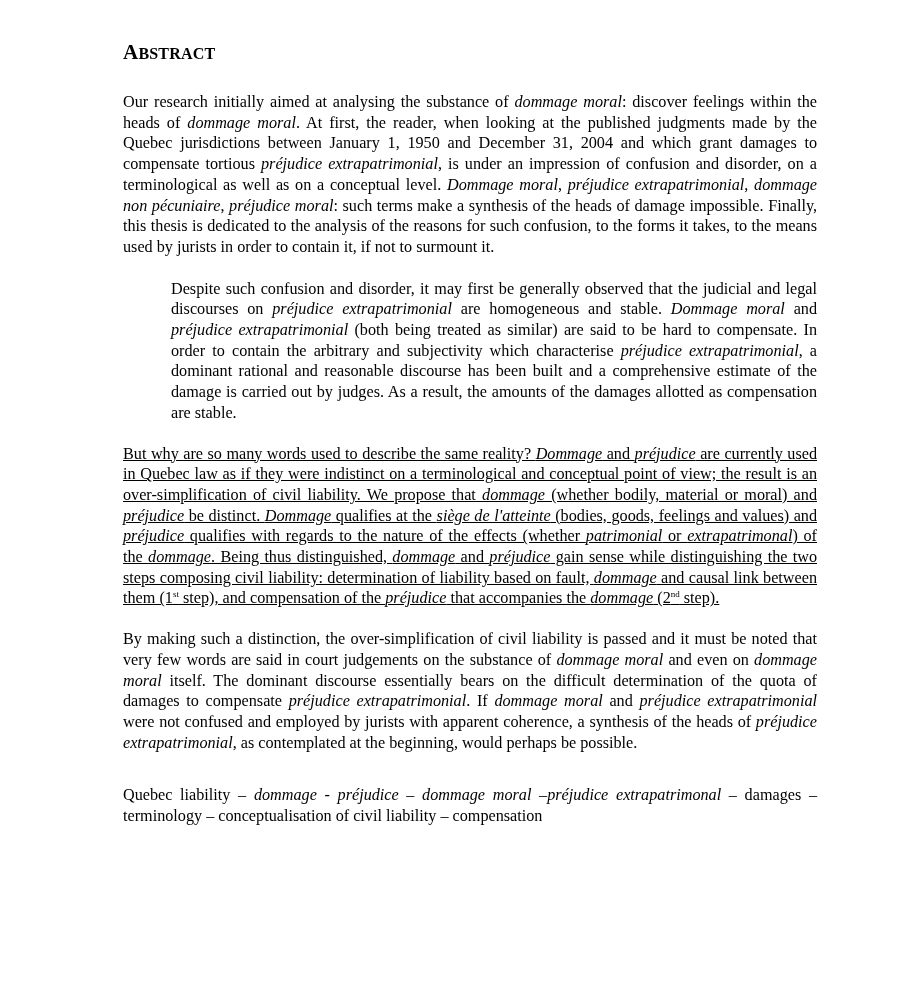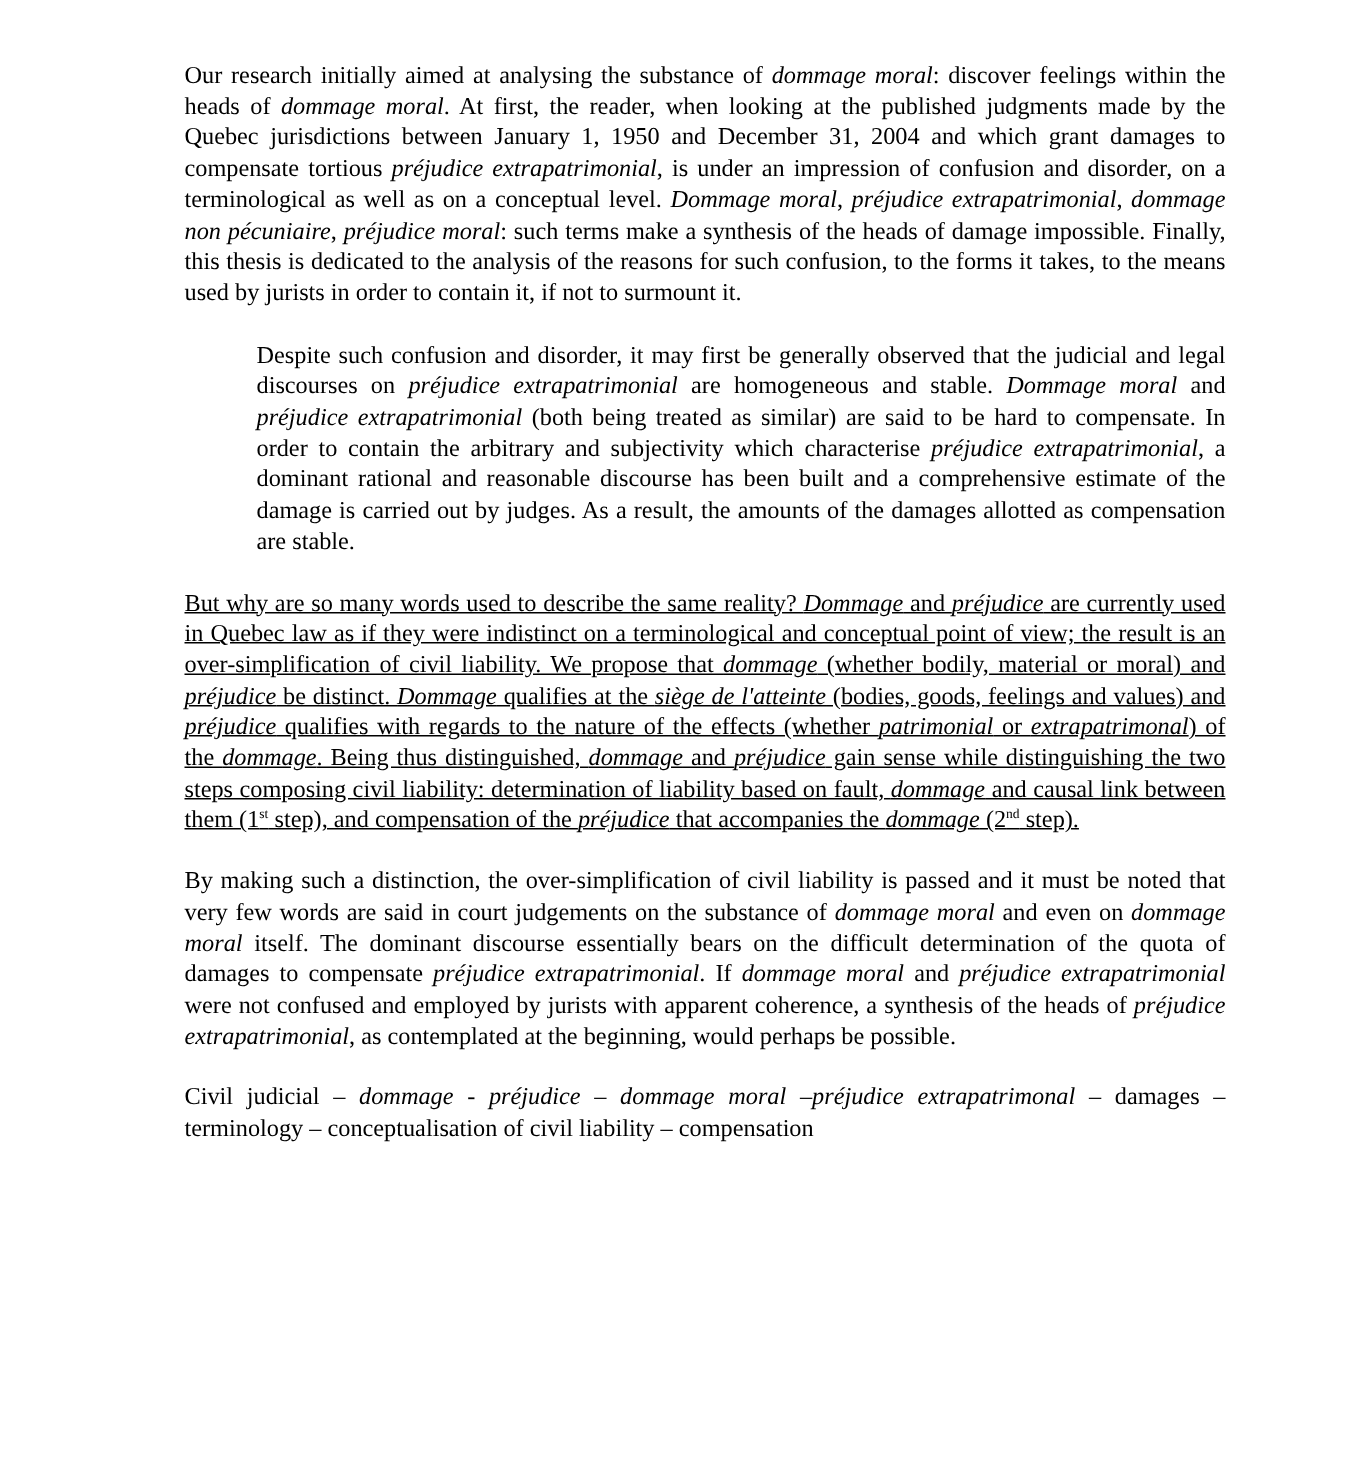--- a/index.html
+++ b/index.html
@@ -40,25 +40,26 @@
     .para.last { margin-bottom: 0; }
     .para em { font-style: italic; }
     .para sup {
       font-size: 9px;
       line-height: 0;
       vertical-align: 6px;
     }
     .p1 { }
     .p2 { margin-bottom: 20px; margin-left: 48px; }
     .p3 { margin-bottom: 20px; text-decoration: underline; }
-    .p4 { margin-bottom: 20px; }
+    .p4 { margin-bottom: 32px; }
   </style>
 </head>
 <body>
 
 <div class="page">
+  <h1 class="heading"><span class="big">A</span><span class="small">BSTRACT</span></h1>
 
   <p class="para p1"><span>Our research initially aimed at analysing the substance of </span><em>dommage moral</em><span>: discover feelings within the heads of </span><em>dommage moral</em><span>.  At first, the reader, when looking at the published judgments made by the Quebec jurisdictions between January 1, 1950 and December 31, 2004 and which grant damages to compensate tortious </span><em>préjudice extrapatrimonial</em><span>, is under an impression of confusion and disorder, on a terminological as well as on a conceptual level. </span><em>Dommage moral</em><span>, </span><em>préjudice extrapatrimonial</em><span>, </span><em>dommage non pécuniaire</em><span>, </span><em>préjudice moral</em><span>: such terms make a synthesis of the heads of damage impossible.  Finally, this thesis is dedicated to the analysis of the reasons for such confusion, to the forms it takes, to the means used by jurists in order to contain it, if not to surmount it.</span></p>
   <p class="para p2"><span>Despite such confusion and disorder, it may first be generally observed that the judicial and legal discourses on </span><em>préjudice extrapatrimonial</em><span> are homogeneous and stable.  </span><em>Dommage moral</em><span> and </span><em>préjudice extrapatrimonial</em><span> (both being treated as similar) are said to be hard to compensate.  In order to contain the arbitrary and subjectivity which characterise </span><em>préjudice extrapatrimonial</em><span>, a dominant rational and reasonable discourse has been built and a comprehensive estimate of the damage is carried out by judges.  As a result, the amounts of the damages allotted as compensation are stable.</span></p>
   <p class="para p3"><span>But why are so many words used to describe the same reality?  </span><em>Dommage</em><span> and </span><em>préjudice</em><span> are currently used in Quebec law as if they were indistinct on a terminological and conceptual point of view; the result is an over-simplification of civil liability.  We propose that </span><em>dommage</em><span> (whether bodily, material or moral) and </span><em>préjudice</em><span> be distinct.  </span><em>Dommage</em><span> qualifies at the </span><em>siège de l'atteinte</em><span> (bodies, goods, feelings and values) and </span><em>préjudice</em><span> qualifies with regards to the nature of the effects (whether </span><em>patrimonial</em><span> or </span><em>extrapatrimonal</em><span>) of the </span><em>dommage</em><span>.  Being thus distinguished, </span><em>dommage</em><span> and </span><em>préjudice</em><span> gain sense while distinguishing the two steps composing civil liability: determination of liability based on fault, </span><em>dommage</em><span> and causal link between them (1</span><sup>st</sup><span> step), and compensation of the </span><em>préjudice</em><span> that accompanies the </span><em>dommage</em><span> (2</span><sup>nd</sup><span> step).</span></p>
   <p class="para p4"><span>By making such a distinction, the over-simplification of civil liability is passed and it must be noted that very few words are said in court judgements on the substance of </span><em>dommage moral</em><span> and even on </span><em>dommage moral</em><span> itself.  The dominant discourse essentially bears on the difficult determination of the quota of damages to compensate </span><em>préjudice extrapatrimonial</em><span>.  If </span><em>dommage moral</em><span> and </span><em>préjudice extrapatrimonial</em><span> were not confused and employed by jurists with apparent coherence, a synthesis of the heads of </span><em>préjudice extrapatrimonial</em><span>, as contemplated at the beginning, would perhaps be possible.</span></p>
-  <p class="para last"><span>Civil judicial – </span><em>dommage - préjudice – dommage moral –préjudice extrapatrimonal</em><span> – damages – terminology – conceptualisation of civil liability – compensation</span></p>
+  <p class="para last"><span>Quebec liability – </span><em>dommage - préjudice – dommage moral –préjudice extrapatrimonal</em><span> – damages – terminology – conceptualisation of civil liability – compensation</span></p>
 </div>
 
 </body></html>

